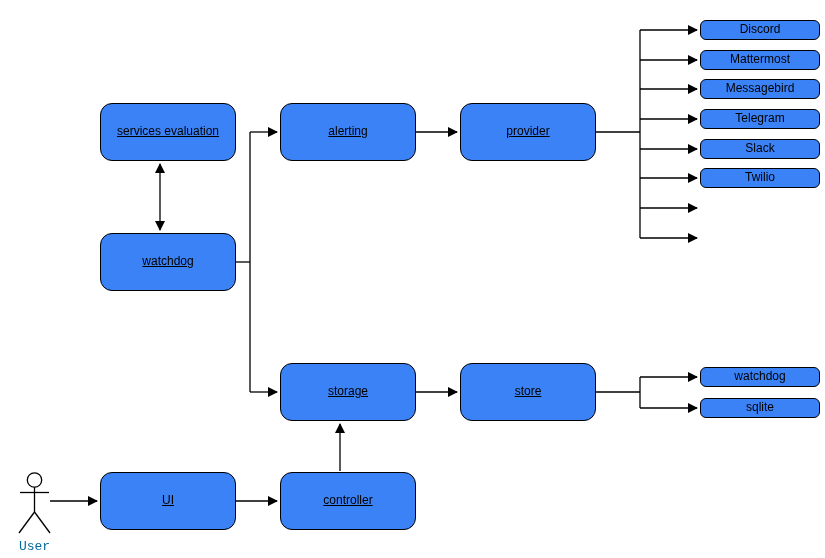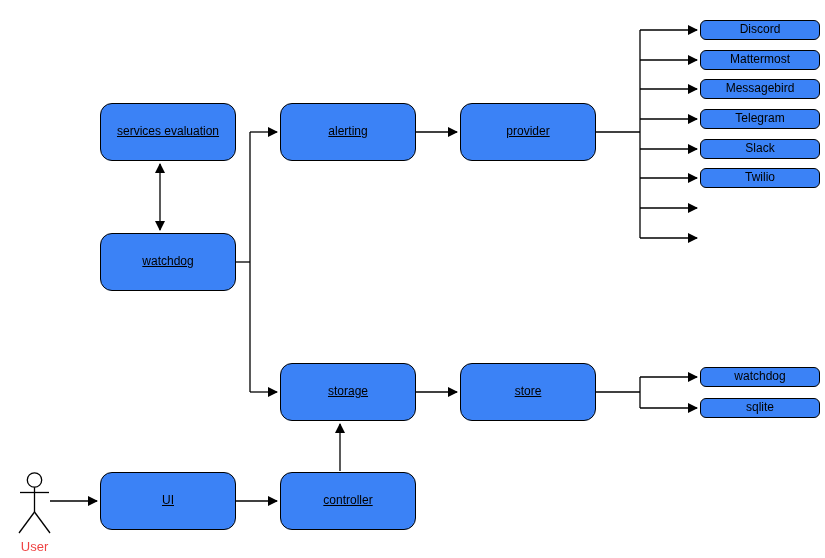--- a/index.html
+++ b/index.html
@@ -10,21 +10,21 @@
   .wires{position:absolute;left:0;top:0;width:825px;height:558px;}
   .node{
     position:absolute;box-sizing:border-box;border:1.3px solid #000000;background:#3b82f6;
     display:flex;align-items:center;justify-content:center;text-align:center;
     font-size:12px;line-height:1.15;color:#000000;
   }
   .node.big{width:136px;height:58px;border-radius:12px;text-decoration:underline;}
   .node.small{width:120px;height:20px;border-radius:6px;font-size:12px;}
   .actor-label{
     position:absolute;left:4px;top:539px;width:61px;text-align:center;
-    font-size:13px;color:#ef4444;
+    font-size:13px;color:#0369a1;font-family:Liberation Mono, monospace;
   }
 </style>
 </head>
 <body>
 
 <div class="canvas">
 
   <svg class="wires" viewBox="0 0 825 558" xmlns="http://www.w3.org/2000/svg">
     <defs>
       <marker id="arr" markerWidth="10" markerHeight="10" refX="9" refY="5" orient="auto" markerUnits="userSpaceOnUse">

